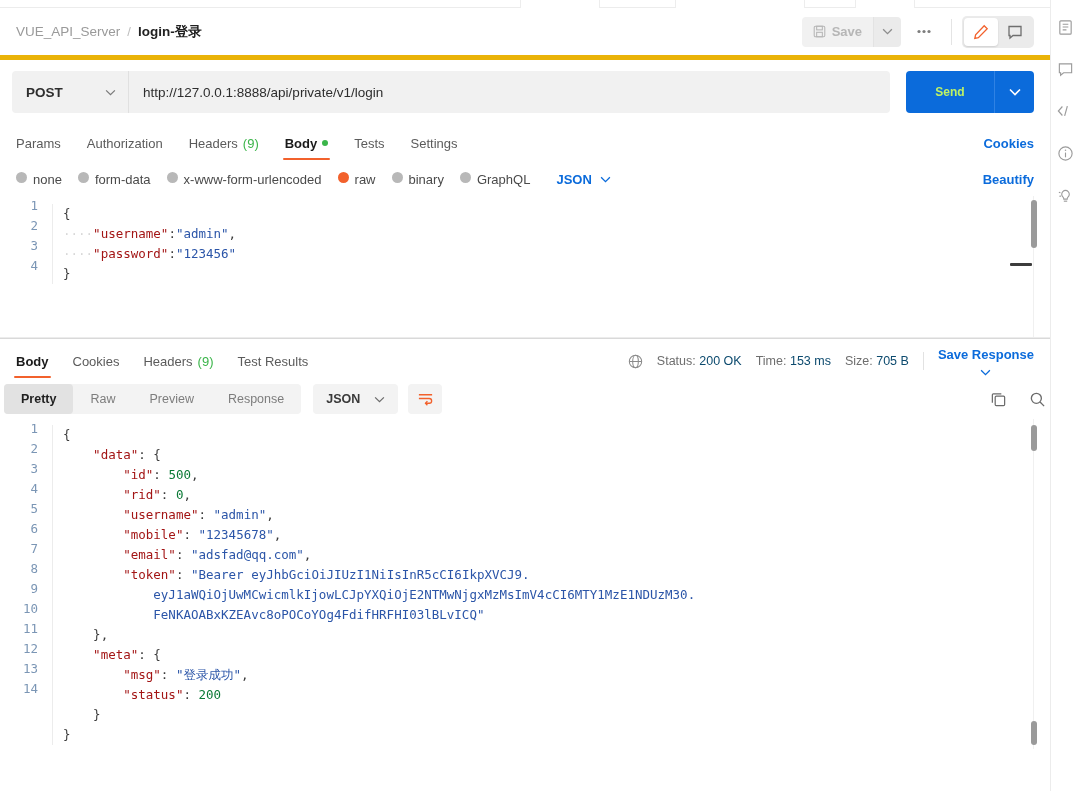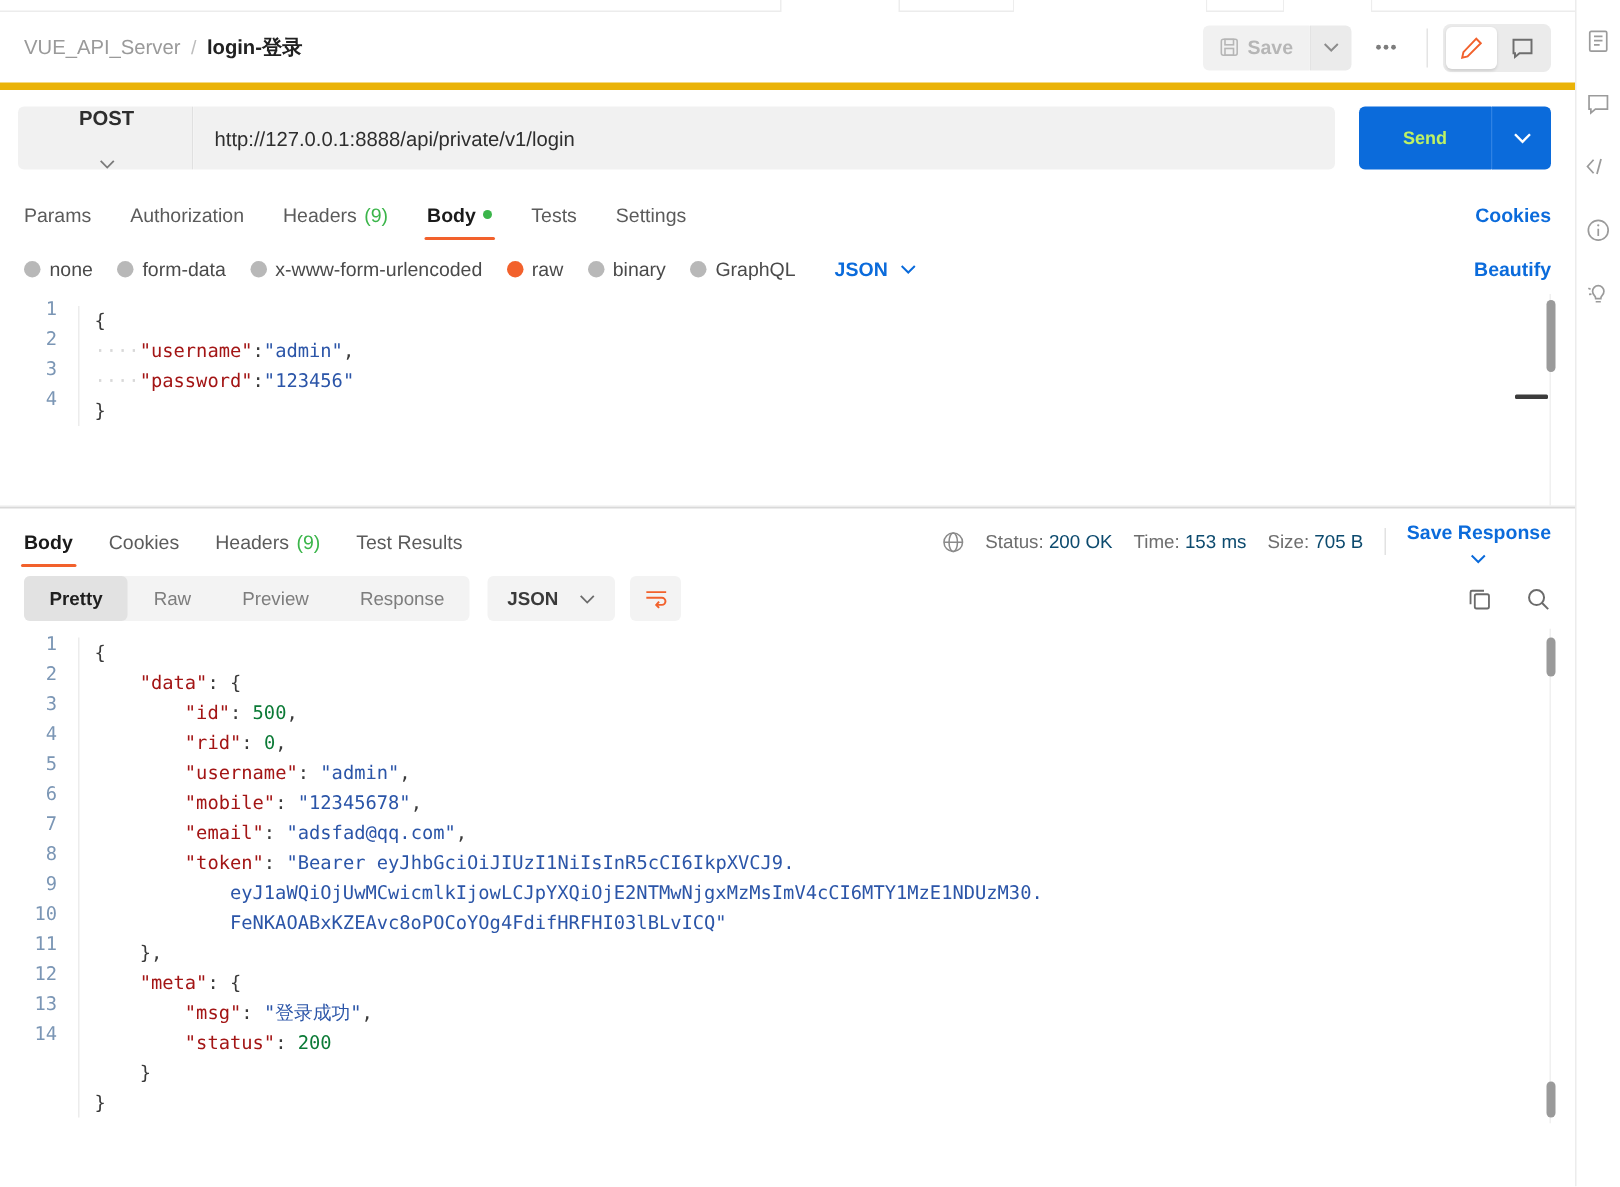--- a/index.html
+++ b/index.html
@@ -55,21 +55,20 @@
            align-items:center; justify-content:center; }
   .ipbtn.active { background:#fff; box-shadow:0 1px 2px rgba(0,0,0,.12); }
 
   
   .urlrow { display:flex; align-items:center; padding:11px 16px 11px 12px; gap:10px; }
   .methodbox {
     width:117px; height:42px; background:#f1f1f1; border-radius:4px 0 0 4px;
     display:flex; align-items:center; justify-content:space-between;
     padding:0 12px 0 14px; font-weight:bold; font-size:13.5px; color:#2e2e2e;
     border-right:1px solid #e0e0e0;
-    flex-direction:column;
   }
   .urlbox {
     flex:1; height:42px; background:#f1f1f1; border-radius:0 4px 4px 0;
     display:flex; align-items:center; padding:0 14px; font-size:13.5px; color:#2e2e2e;
     margin-left:-10px;
   }
   .sendbtn {
     background:#0b6bdb; color:#bef264; height:42px; width:88px; border-radius:4px 0 0 4px;
     display:flex; align-items:center; justify-content:center;
     font-weight:bold; font-size:12px;
@@ -89,21 +88,21 @@
     content:""; position:absolute; left:-2px; right:-2px; bottom:2px;
     height:2.5px; background:#f2612c; border-radius:2px;
   }
   .greendot { width:6px; height:6px; border-radius:50%; background:#3bb54a; display:inline-block; }
   .cnt { color:#3bb54a; }
   .rt-spacer { flex:1; }
   .cookies-link { color:#0b6bdb; font-weight:bold; font-size:13px; }
 
   
   .bodytypes { display:flex; align-items:center; padding:0 16px; height:34px; gap:16px; }
-  .radio { display:flex; align-items:center; gap:6px; font-size:13px; color:#4a4a4a; }
+  .radio { display:flex; gap:6px; font-size:13px; color:#4a4a4a; }
   .rdot { width:11px; height:11px; border-radius:50%; background:#b8b8b8; }
   .rdot.on { background:#f2612c; }
   .jsonsel { color:#0b6bdb; font-weight:bold; font-size:13px; display:flex;
              align-items:center; gap:8px; margin-left:10px; }
   .bt-spacer { flex:1; }
   .beautify { color:#0b6bdb; font-weight:bold; font-size:13px; }
 
   
   .editor {
     position:relative; font-family:"DejaVu Sans Mono", monospace;
@@ -133,21 +132,21 @@
   .splitter { height:1px; background:#d9d9d9; }
 
   
   .resptabs { display:flex; align-items:center; padding:0 16px; height:36px; gap:24px;
               margin-top:4px; }
   .statusarea { display:flex; align-items:center; gap:14px; font-size:12.5px; color:#6e6e6e; }
   .statusarea b { color:#0c4a6e; font-weight:normal; }
   .sv-div { width:1px; height:18px; background:#e2e2e2; }
   .saveresp { color:#0b6bdb; font-weight:bold; font-size:13px; display:flex; gap:7px; align-items:center;flex-direction:column; }
 
-  .fmtrow { display:flex; align-items:center; padding:0 16px; height:40px; gap:0; }
+  .fmtrow { display:flex; align-items:center; padding:0 4px; height:40px; gap:0; }
   .segs { background:#f3f3f3; border-radius:4px; display:flex; height:30px; align-items:center; }
   .seg { padding:0 17px; height:30px; display:flex; align-items:center;
          font-size:12.5px; color:#7d7d7d; border-radius:4px; }
   .seg.active { background:#e2e2e2; color:#1f1f1f; font-weight:bold; }
   .jsonbox { background:#f3f3f3; border-radius:4px; height:30px; display:flex;
              align-items:center; gap:14px; padding:0 13px; margin-left:12px;
              font-size:12.5px; font-weight:bold; color:#3a3a3a; }
   .wrapbtn { background:#f3f3f3; border-radius:4px; height:30px; width:34px;
              display:flex; align-items:center; justify-content:center; margin-left:10px; }
   .fmt-spacer { flex:1; }

